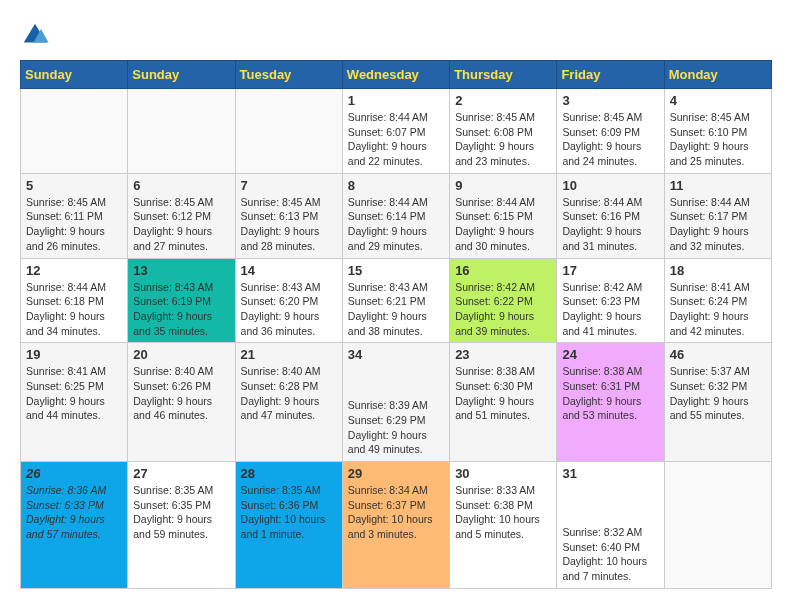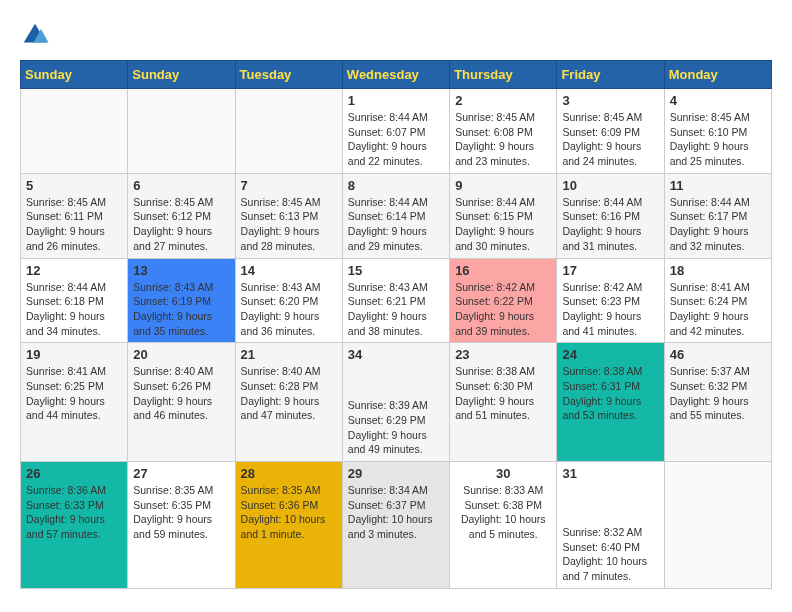--- a/index.html
+++ b/index.html
@@ -208,42 +208,42 @@
         </td>
       </tr>
       <tr>
         <td style="background: rgb(255, 255, 255);">
           <span class="day-number">12</span>
           <div class="day-info" style="white-space: pre-line;">Sunrise: 8:44 AM
 Sunset: 6:18 PM
 Daylight: 9 hours
 and 34 minutes.</div>
         </td>
-        <td style="background: #3b82f6;">
+        <td style="background: #14b8a6;">
           <span class="day-number">13</span>
           <div class="day-info" style="white-space: pre-line;">Sunrise: 8:43 AM
 Sunset: 6:19 PM
 Daylight: 9 hours
 and 35 minutes.</div>
         </td>
         <td style="background: rgb(255, 255, 255);">
           <span class="day-number">14</span>
           <div class="day-info" style="white-space: pre-line;">Sunrise: 8:43 AM
 Sunset: 6:20 PM
 Daylight: 9 hours
 and 36 minutes.</div>
         </td>
         <td style="background: rgb(255, 255, 255);">
           <span class="day-number">15</span>
           <div class="day-info" style="white-space: pre-line;">Sunrise: 8:43 AM
 Sunset: 6:21 PM
 Daylight: 9 hours
 and 38 minutes.</div>
         </td>
-        <td style="background: #fca5a5;">
+        <td style="background: #bef264;">
           <span class="day-number">16</span>
           <div class="day-info" style="white-space: pre-line;">Sunrise: 8:42 AM
 Sunset: 6:22 PM
 Daylight: 9 hours
 and 39 minutes.</div>
         </td>
         <td style="background: rgb(255, 255, 255);">
           <span class="day-number">17</span>
           <div class="day-info" style="white-space: pre-line;">Sunrise: 8:42 AM
 Sunset: 6:23 PM
@@ -287,65 +287,65 @@
 Daylight: 9 hours
 and 49 minutes.</div>
         </td>
         <td style="background: rgb(245, 245, 245);">
           <span class="day-number">23</span>
           <div class="day-info" style="white-space: pre-line;">Sunrise: 8:38 AM
 Sunset: 6:30 PM
 Daylight: 9 hours
 and 51 minutes.</div>
         </td>
-        <td style="background: #14b8a6;">
+        <td style="background: #f0abfc;">
           <span class="day-number">24</span>
           <div class="day-info" style="white-space: pre-line;">Sunrise: 8:38 AM
 Sunset: 6:31 PM
 Daylight: 9 hours
 and 53 minutes.</div>
         </td>
         <td style="background: rgb(245, 245, 245);">
           <span class="day-number">46</span>
           <div class="day-info" style="white-space: pre-line;">Sunrise: 5:37 AM
 Sunset: 6:32 PM
 Daylight: 9 hours
 and 55 minutes.</div>
         </td>
       </tr>
       <tr>
-        <td style="background: #14b8a6;">
+        <td style="background: #0ea5e9; font-style: italic;">
           <span class="day-number">26</span>
           <div class="day-info" style="white-space: pre-line;">Sunrise: 8:36 AM
 Sunset: 6:33 PM
 Daylight: 9 hours
 and 57 minutes.</div>
         </td>
         <td style="background: rgb(255, 255, 255);">
           <span class="day-number">27</span>
           <div class="day-info" style="white-space: pre-line;">Sunrise: 8:35 AM
 Sunset: 6:35 PM
 Daylight: 9 hours
 and 59 minutes.</div>
         </td>
-        <td style="background: #eab308; margin-left: 36px;">
+        <td style="background: #0ea5e9; margin-left: 36px;">
           <span class="day-number">28</span>
           <div class="day-info" style="white-space: pre-line;">Sunrise: 8:35 AM
 Sunset: 6:36 PM
 Daylight: 10 hours
 and 1 minute.</div>
         </td>
-        <td style="background: #e5e5e5;">
+        <td style="background: #fdba74;">
           <span class="day-number">29</span>
           <div class="day-info" style="white-space: pre-line;">Sunrise: 8:34 AM
 Sunset: 6:37 PM
 Daylight: 10 hours
 and 3 minutes.</div>
         </td>
-        <td style="background: rgb(255, 255, 255); text-align: center;">
+        <td style="background: rgb(255, 255, 255);">
           <span class="day-number">30</span>
           <div class="day-info" style="white-space: pre-line;">Sunrise: 8:33 AM
 Sunset: 6:38 PM
 Daylight: 10 hours
 and 5 minutes.</div>
         </td>
         <td style="background: rgb(255, 255, 255);">
           <span class="day-number">31</span>
           <div class="day-info" style="white-space: pre-line; margin-top: 44px;">Sunrise: 8:32 AM
 Sunset: 6:40 PM

